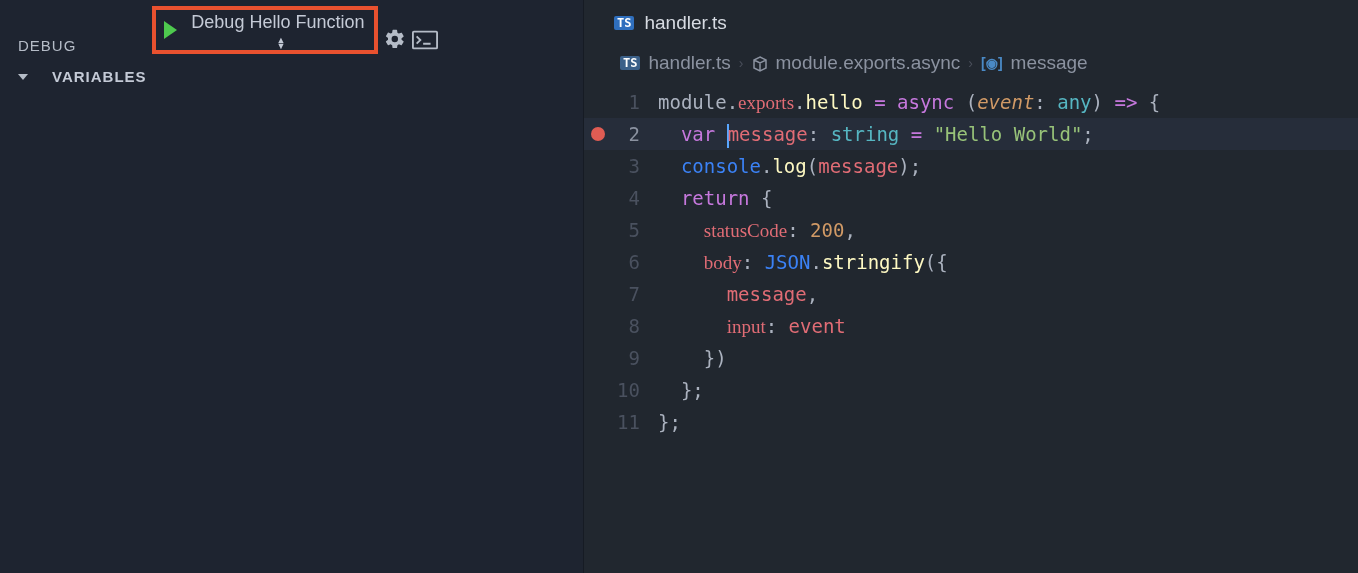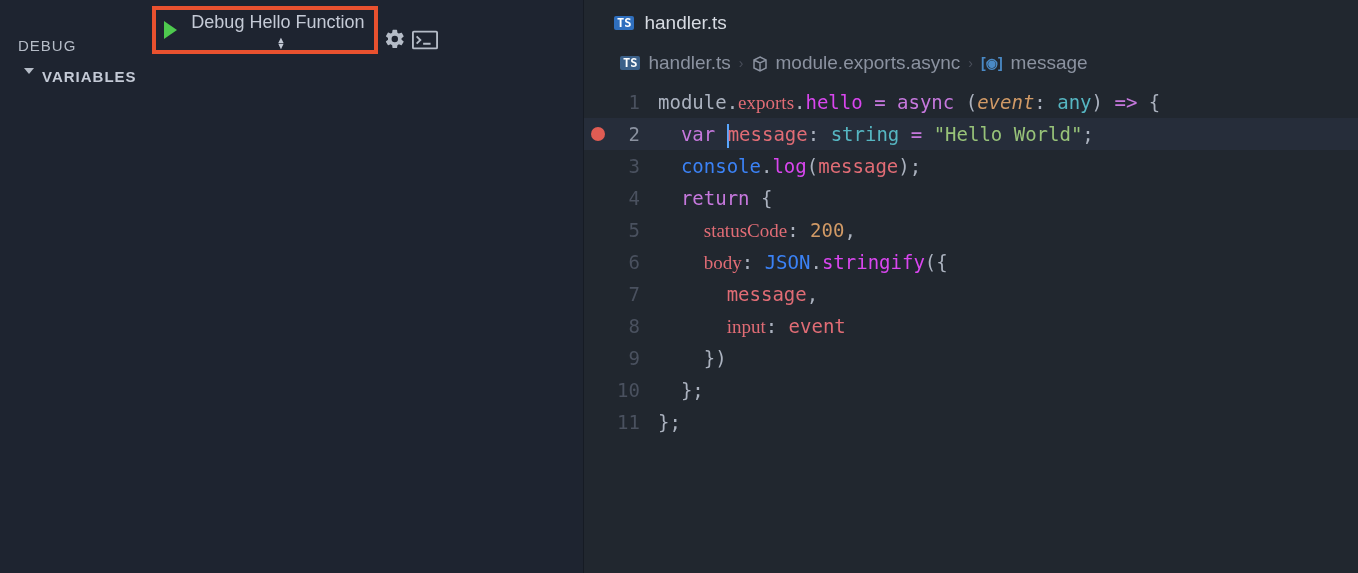--- a/index.html
+++ b/index.html
@@ -60,24 +60,24 @@
     .updown {
       display: flex;
       flex-direction: column;
       line-height: 6px;
       font-size: 9px;
       margin-left: 6px;
     }
     .gear-icon svg { width: 22px; height: 22px; fill: #b5bcc7; cursor: pointer;}
     .console-icon svg { width: 26px; height: 20px; fill: none; stroke: #b5bcc7; stroke-width: 2; cursor: pointer;}
     .variables-section {
-      padding: 14px 24px;
-      display: flex;
-      align-items: flex-start;
-      gap: 8px;
+      padding: 14px 18px;
+      display: flex;
+      align-items: center;
+      gap: 24px;
       cursor: pointer;
     }
     .chevron-down {
       width: 0;
       height: 0;
       border-left: 5px solid transparent;
       border-right: 5px solid transparent;
       border-top: 6px solid #b5bcc7;
     }
     .variables-label {
@@ -143,21 +143,21 @@
     .code-row.highlight { background: #262d3a; }
     .bp { width: 28px; display: flex; align-items: center; justify-content: center;}
     .bp-dot { width: 14px; height: 14px; background: #e05c53; border-radius: 50%;}
     .ln { width: 46px; text-align: right; color: #4a515f; padding-right: 18px;}
     .ln.active { color: #8b92a0; }
     .code { white-space: pre; }
     
     .tk-kw { color: #c678dd; } 
     .tk-var { color: #e06c75; } 
     .tk-prop { color: #e06c75; font-family: Liberation Serif, serif; }
-    .tk-func { color: #d946ef; } 
+    .tk-func { color: #fef9c3; } 
     .tk-const { color: #3b82f6; } 
     .tk-str { color: #98c379; } 
     .tk-type { color: #56b6c2; } 
     .tk-num { color: #d19a66; } 
     .tk-punc { color: #abb2bf; }
     .tk-param { color: #d19a66; font-style: italic;}
     .cursor-bar { border-left: 2px solid #59a6ff; display:inline-block; height: 24px; vertical-align: middle; margin-right:-1px;}
   </style>
 </head>
 <body>

